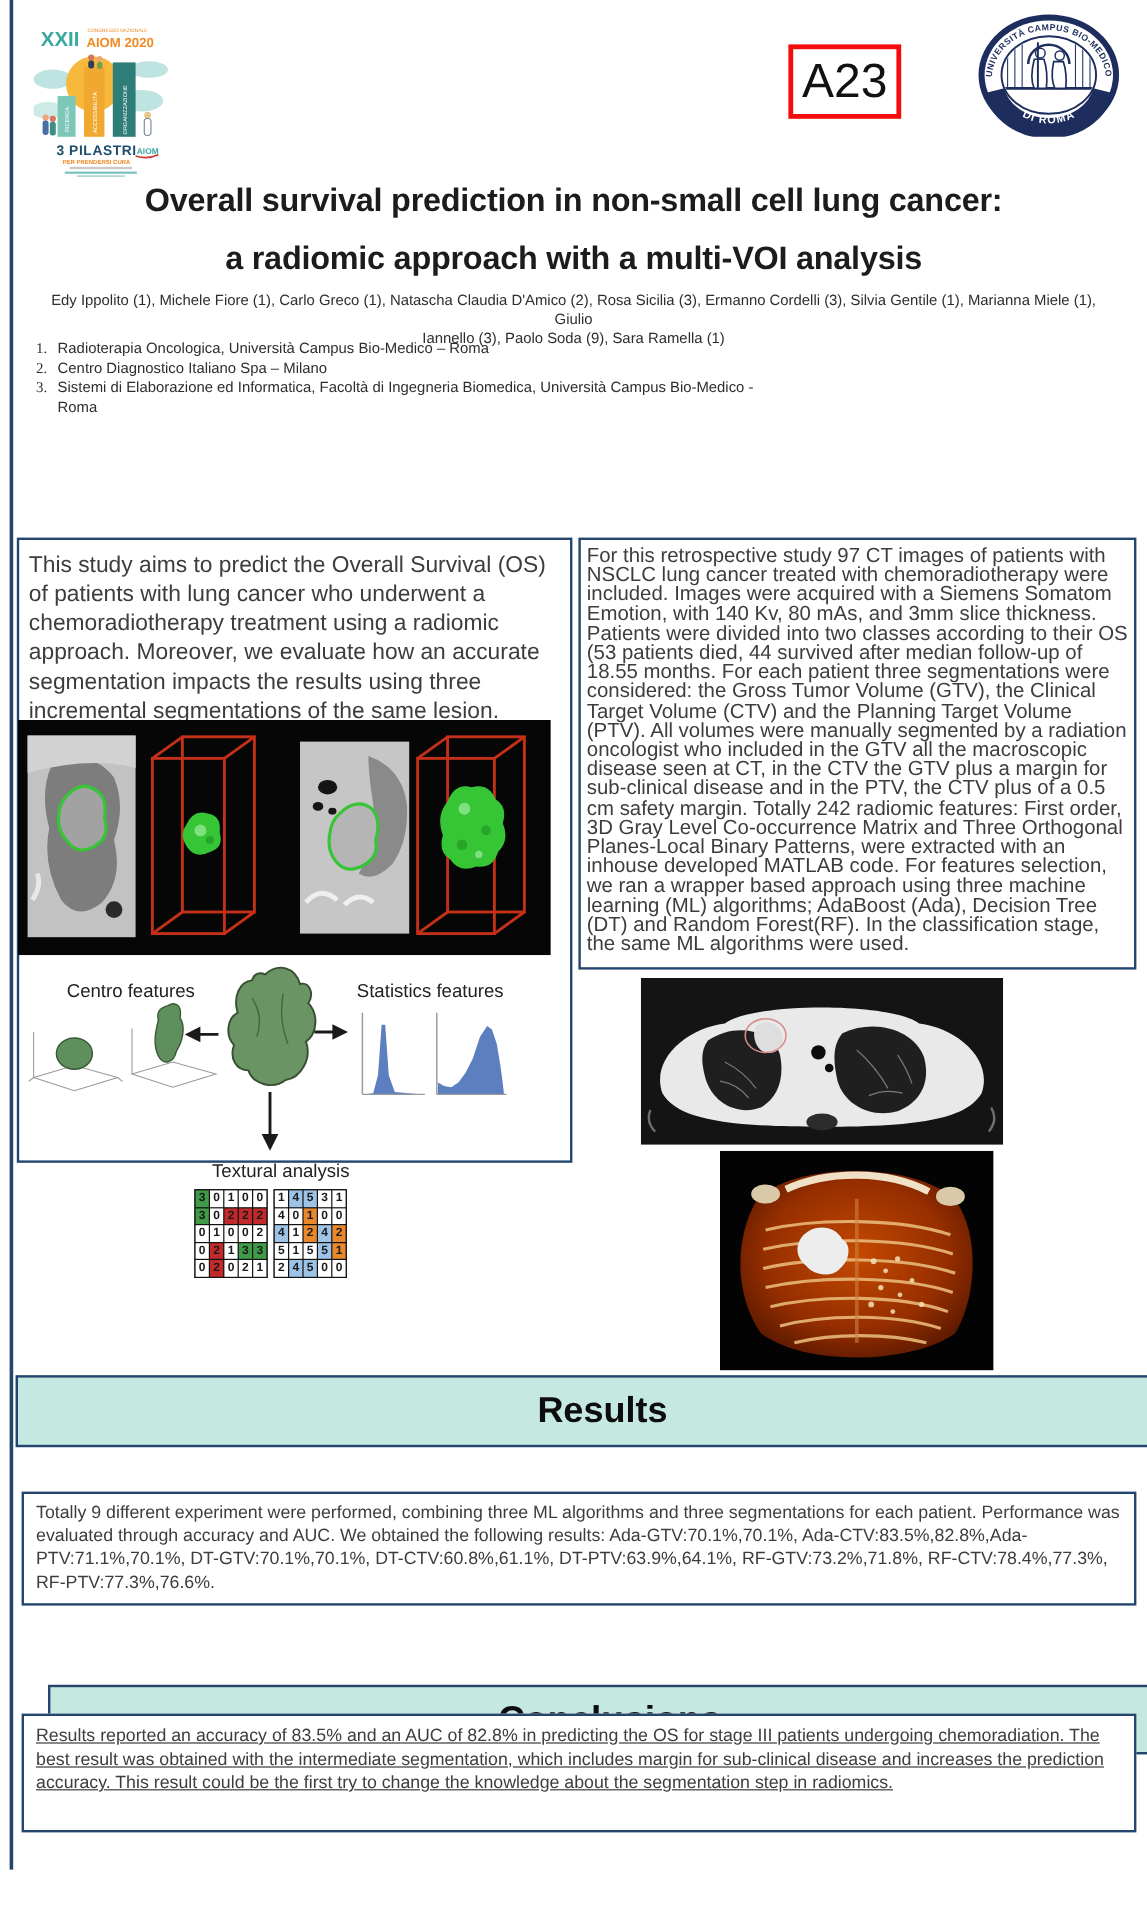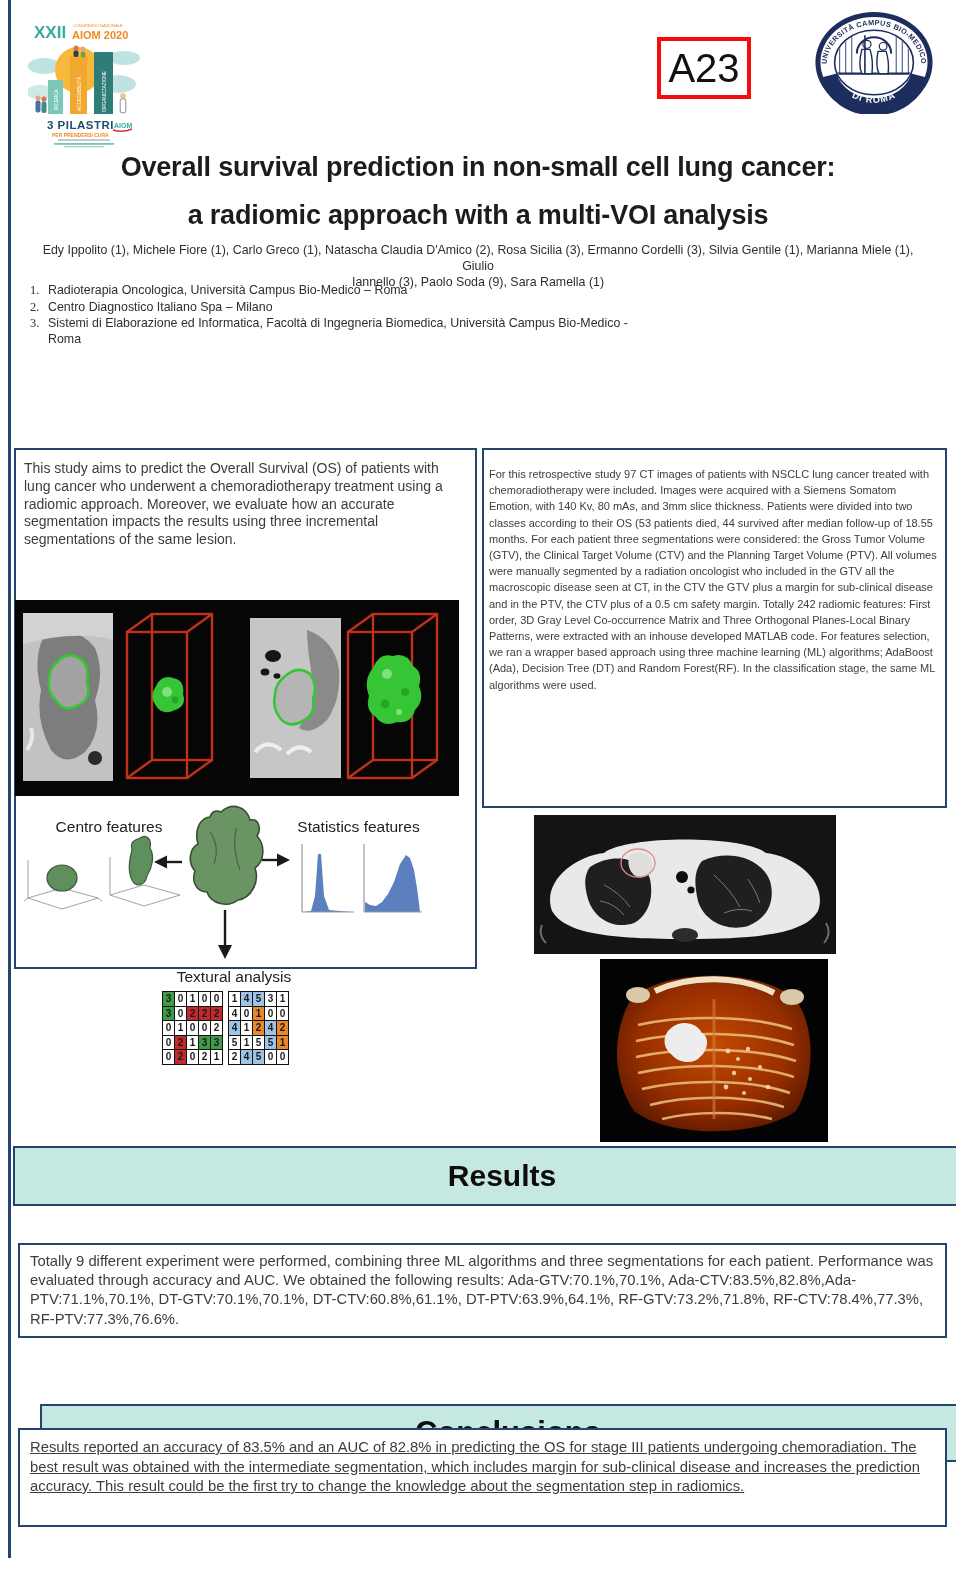--- a/index.html
+++ b/index.html
@@ -24,23 +24,23 @@
   .banner{background:#c5e8e0;border:2px solid #24466e;display:flex;align-items:center;
           justify-content:center;font-weight:bold;color:#0d0d0d;}
   .hdr-bg{left:14px;top:372px;width:460px;height:57px;font-size:29px;}
   .hdr-mm{left:482px;top:372px;width:461px;height:57px;font-size:29px;}
   .hdr-res{left:13px;top:1146px;width:932px;height:56px;font-size:30px;padding-left:21px;}
   .hdr-con{left:13px;top:1404px;width:932px;height:54px;font-size:31px;margin-left:27px;}
 
   
   .tbox{border:2px solid #24466e;background:#fff;color:#3d3d3d;}
   .box-bg{left:14px;top:448px;width:459px;height:517px;}
-  .box-bg p{margin:10px 8px;font-size:14px;line-height:1.27;}
+  .box-bg p{margin:10px 8px;font-size:19px;line-height:1.27;}
   .box-mm{left:482px;top:448px;width:461px;height:356px;}
-  .box-mm p{margin:16px 5px;font-size:11px;line-height:16.2px;}
+  .box-mm p{margin:5px 5px;font-size:17px;line-height:16.2px;}
   .box-res{left:18px;top:1243px;width:925px;height:91px;}
   .box-res p{margin:7px 10px;font-size:14.8px;line-height:19.2px;}
   .box-con{left:18px;top:1428px;width:925px;height:95px;text-decoration:underline;}
   .box-con p{margin:8px 10px;font-size:14.8px;line-height:19.5px;}
 
   
   .features{left:14px;top:798px;width:445px;height:274px;}
   .feat-label{position:absolute;text-align:center;font-size:15.5px;color:#222;}
   .lbl-shape{left:20px;top:20px;width:150px;}
   .lbl-stats{left:272px;top:20px;width:145px;}

